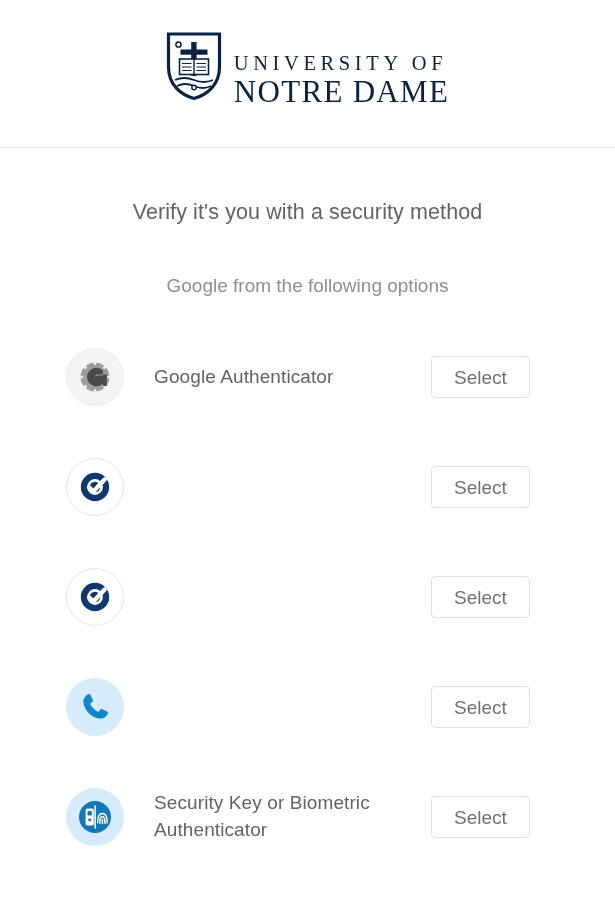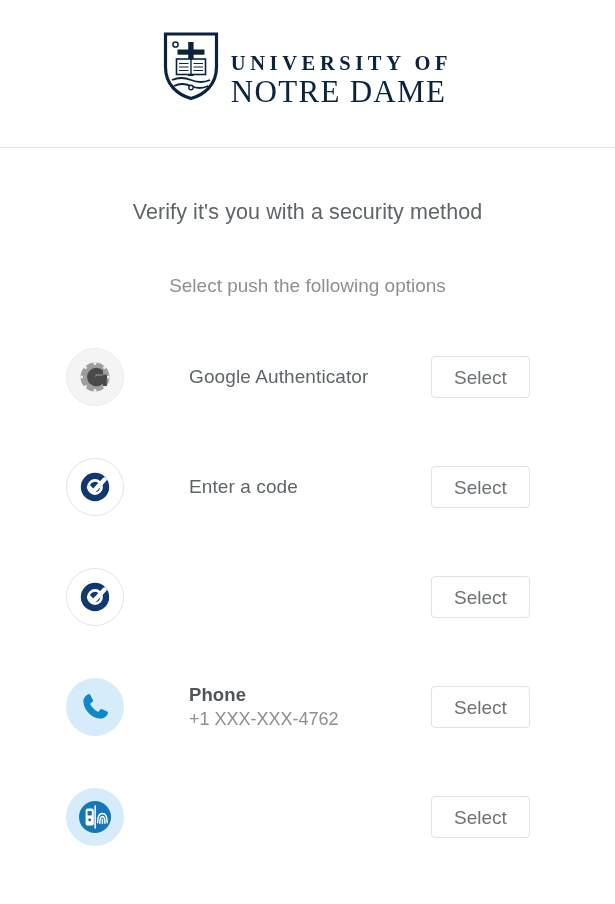--- a/index.html
+++ b/index.html
@@ -42,21 +42,21 @@
     flex-direction: column;
     justify-content: center;
     color: #0c2340;
     font-family: "Liberation Serif", serif;
   }
   .logo-line1 {
     font-size: 20.5px;
     letter-spacing: 4.6px;
     line-height: 1;
     white-space: nowrap;
-    font-weight: 700;
+    font-weight: 400;
     margin-top: 30px;
   }
   .logo-line2 {
     font-size: 31px;
     letter-spacing: 1.3px;
     line-height: 1.08;
     white-space: nowrap;
     font-weight: 400;
     margin-top: 2px;
   }
@@ -86,21 +86,20 @@
   
   .options {
     margin-top: 25px;
   }
   .option-row {
     display: flex;
     align-items: center;
     height: 110px;
     padding: 0 85px 0 66px;
     position: relative;
-    gap: 35px;
   }
   .opt-icon {
     width: 58px;
     height: 58px;
     flex: 0 0 58px;
     border-radius: 50%;
     display: flex;
     align-items: center;
     justify-content: center;
     position: relative;
@@ -189,21 +188,21 @@
     </svg>
     <div class="logo-text">
       <div class="logo-line1">UNIVERSITY OF</div>
       <div class="logo-line2">NOTRE DAME</div>
     </div>
   </div>
 </div>
 
 <div class="content">
   <h1 class="title">Verify it's you with a security method</h1>
-  <p class="subtitle">Select push the following options</p>
+  <p class="subtitle">Google from the following options</p>
 
   <div class="options">
 
     <div class="option-row">
       <div class="opt-icon ga">
         <svg width="36" height="36" viewBox="0 0 36 36">
           <circle cx="18" cy="18" r="14.5" fill="#9d9d9d"></circle>
           <circle cx="18" cy="4.6" r="1.5" fill="#efefef"></circle>
           <circle cx="27.5" cy="8.5" r="1.5" fill="#efefef"></circle>
           <circle cx="31.4" cy="18" r="1.5" fill="#efefef"></circle>
@@ -223,23 +222,20 @@
     </div>
 
     <div class="option-row">
       <div class="opt-icon okta">
         <svg width="38" height="38" viewBox="0 0 38 38">
           <circle cx="19" cy="19" r="14.2" fill="#11376f"></circle>
           <path d="M13 19.2 L17.4 23.5 L28.6 11.5" fill="none" stroke="#ffffff" stroke-width="4.4" stroke-linecap="round" stroke-linejoin="round"></path>
           <circle cx="19" cy="19" r="6.6" fill="none" stroke="#ffffff" stroke-width="2.6"></circle>
         </svg>
       </div>
-      <div class="opt-labels">
-        <div class="opt-title">Enter a code</div>
-      </div>
       <button class="select-btn">Select</button>
     </div>
 
     <div class="option-row">
       <div class="opt-icon okta">
         <svg width="38" height="38" viewBox="0 0 38 38">
           <circle cx="19" cy="19" r="14.2" fill="#11376f"></circle>
           <path d="M13 19.2 L17.4 23.5 L28.6 11.5" fill="none" stroke="#ffffff" stroke-width="4.4" stroke-linecap="round" stroke-linejoin="round"></path>
           <circle cx="19" cy="19" r="6.6" fill="none" stroke="#ffffff" stroke-width="2.6"></circle>
         </svg>
@@ -249,24 +245,20 @@
 
     <div class="option-row">
       <div class="opt-icon phone">
         <svg width="32" height="32" viewBox="0 0 32 32">
           <path d="M9.3 3.2 C6.4 4.6 4 7.6 4.4 11.2 C5.2 19.4 12.6 26.8 20.8 27.6 C24.4 28 27.4 25.6 28.8 22.7
                    C29.2 21.9 28.9 21 28.1 20.6 L23.2 18.2 C22.4 17.8 21.5 18 21 18.7 L19.3 21
                    C15.8 19.3 12.7 16.2 11 12.7 L13.3 11 C14 10.5 14.2 9.6 13.8 8.8 L11.4 3.9
                    C11 3.1 10.1 2.8 9.3 3.2 Z" fill="#1087c8"></path>
         </svg>
       </div>
-      <div class="opt-labels">
-        <div class="opt-title bold">Phone</div>
-        <div class="opt-sub">+1 XXX-XXX-4762</div>
-      </div>
       <button class="select-btn">Select</button>
     </div>
 
     <div class="option-row">
       <div class="opt-icon seckey">
         <svg width="44" height="44" viewBox="0 0 44 44">
           <circle cx="22" cy="22" r="16" fill="#1477b8"></circle>
 
           <rect x="12.6" y="13.6" width="8.2" height="17" rx="2.2" fill="#ffffff"></rect>
           <rect x="14.5" y="16" width="4.4" height="4.6" rx="0.8" fill="#1477b8"></rect>
@@ -274,17 +266,20 @@
 
           <rect x="21.4" y="10.4" width="1.5" height="23.2" fill="#ffffff"></rect>
 
           <g fill="none" stroke="#ffffff" stroke-width="1.5" stroke-linecap="round">
             <path d="M24.6 27.8 C24.6 22 26.6 18.6 29.4 18.6 C32.2 18.6 34.2 22 34.2 27.8"></path>
             <path d="M26.8 28.2 C26.8 23.6 27.8 21.4 29.4 21.4 C31 21.4 32 23.6 32 28.2"></path>
             <path d="M29.4 24.4 L29.4 28.4"></path>
           </g>
         </svg>
       </div>
+      <div class="opt-labels">
+        <div class="opt-title" style="max-width:266px;">Security Key or Biometric Authenticator</div>
+      </div>
       <button class="select-btn">Select</button>
     </div>
 
   </div>
 </div>
 
 </body></html>

